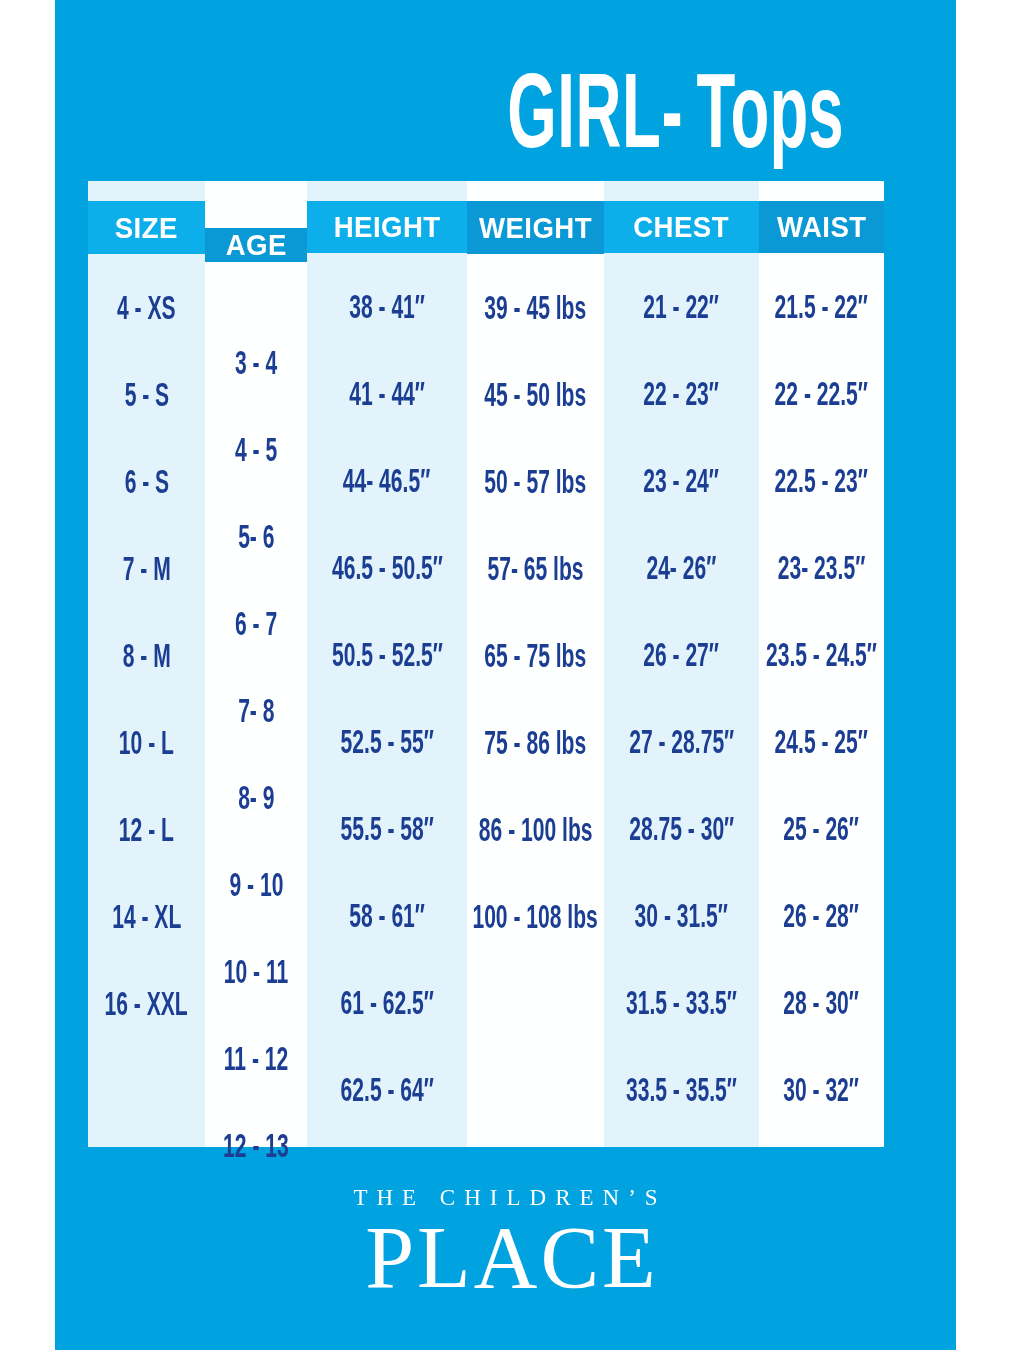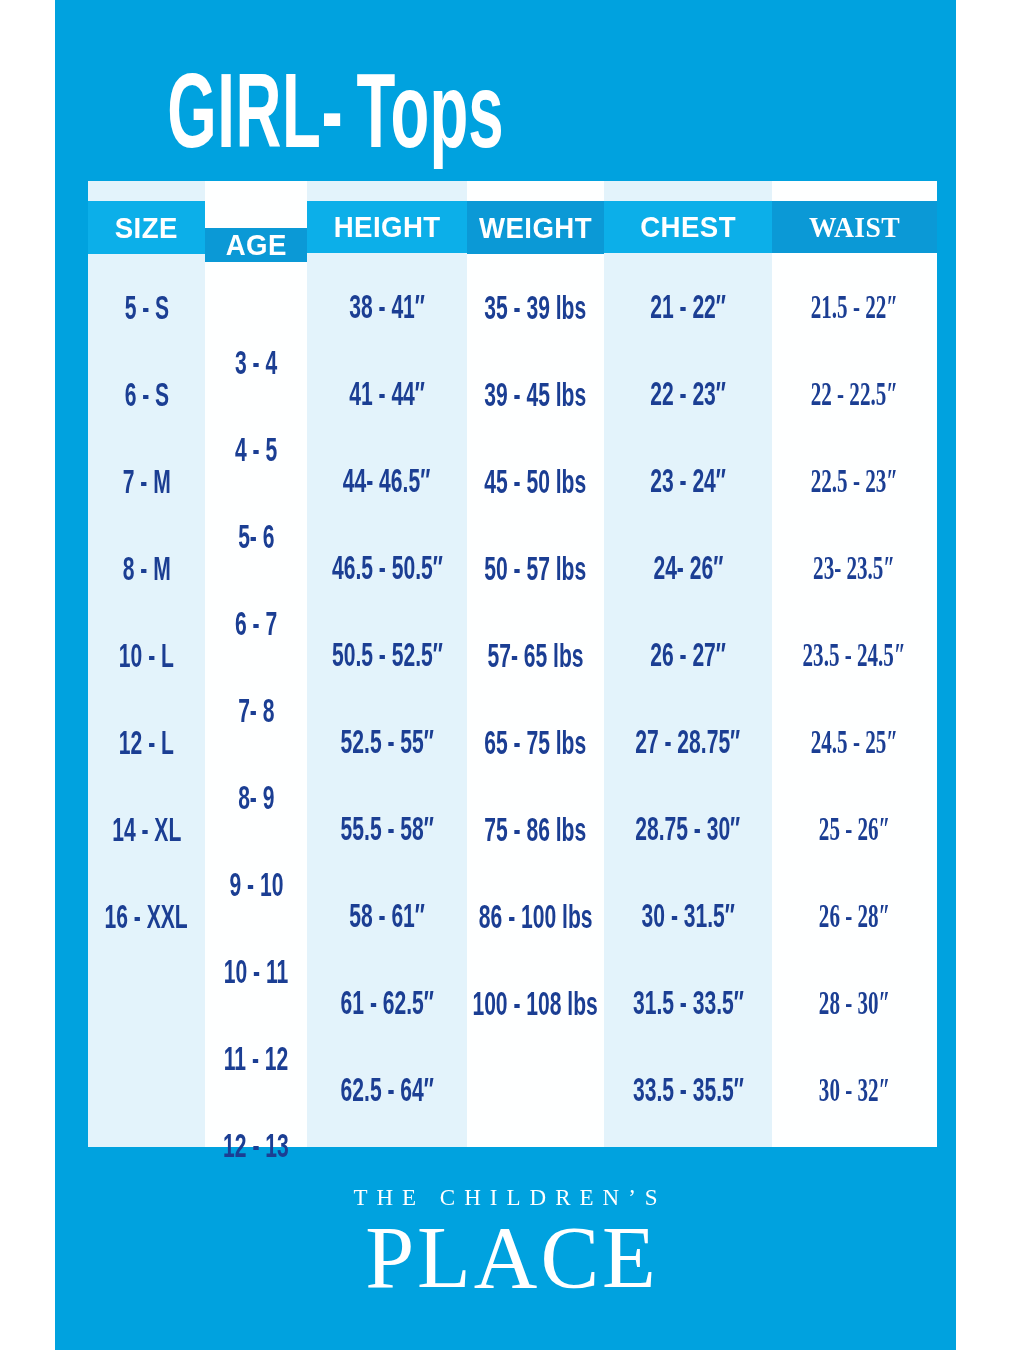--- a/index.html
+++ b/index.html
@@ -12,23 +12,23 @@
   }
   .poster{
     position:absolute;
     left:55px;top:0;
     width:901px;height:1350px;
     background:#00A2DF;
   }
   
   .title{
     position:absolute;
-    top:52px;left:0;right:0;
+    top:52px;left:16px;right:0;
     height:115px;
-    display:flex;align-items:center;justify-content:flex-start;
+    display:flex;align-items:center;justify-content:flex-end;
   }
   .title-inner{
     white-space:nowrap;
     transform:scaleX(0.60);
     transform-origin:center;
     color:#ffffff;
     font-size:106px;
     line-height:1;
     font-weight:bold;
   }
@@ -41,22 +41,22 @@
     width:834px;height:966px;
     display:flex;
   }
   .col{display:flex;flex-direction:column;}
   .col.light{background:#E3F3FB;}
   .col.white{background:#FEFFFF;}
   .c-size{width:117px;}
   .c-age{width:102px;gap:47px;}
   .c-height{width:160px;}
   .c-weight{width:137px;}
-  .c-chest{width:168px;}
-  .c-waist{width:165px;font-family:Liberation Serif, serif;}
+  .c-chest{width:155px;}
+  .c-waist{width:125px;}
   .strip{height:20px;}
   .hdr{
     height:53px;
     display:flex;align-items:center;justify-content:center;text-align:center;
   }
   .hdr.tone-a{background:#0CAFE9;}
   .hdr.tone-b{background:#0B99D6;}
   .hdr span{
     color:#ffffff;
     font-weight:bold;
@@ -116,20 +116,23 @@
 
   <div class="size-table">
 
     <div class="col light c-size">
       <div class="strip"></div>
       <div class="hdr tone-a">
           <span>SIZE</span>
         </div>
       <div class="cells">
         <div class="cell">
+            <span>4 - XS</span>
+          </div>
+        <div class="cell">
             <span>5 - S</span>
           </div>
         <div class="cell">
             <span>6 - S</span>
           </div>
         <div class="cell">
             <span>7 - M</span>
           </div>
         <div class="cell">
             <span>8 - M</span>
@@ -226,23 +229,20 @@
           </div>
       </div>
     </div>
 
     <div class="col white c-weight">
       <div class="strip"></div>
       <div class="hdr tone-b">
           <span>WEIGHT</span>
         </div>
       <div class="cells">
-        <div class="cell">
-            <span>35 - 39 lbs</span>
-          </div>
         <div class="cell">
             <span>39 - 45 lbs</span>
           </div>
         <div class="cell">
             <span>45 - 50 lbs</span>
           </div>
         <div class="cell">
             <span>50 - 57 lbs</span>
           </div>
         <div class="cell">

